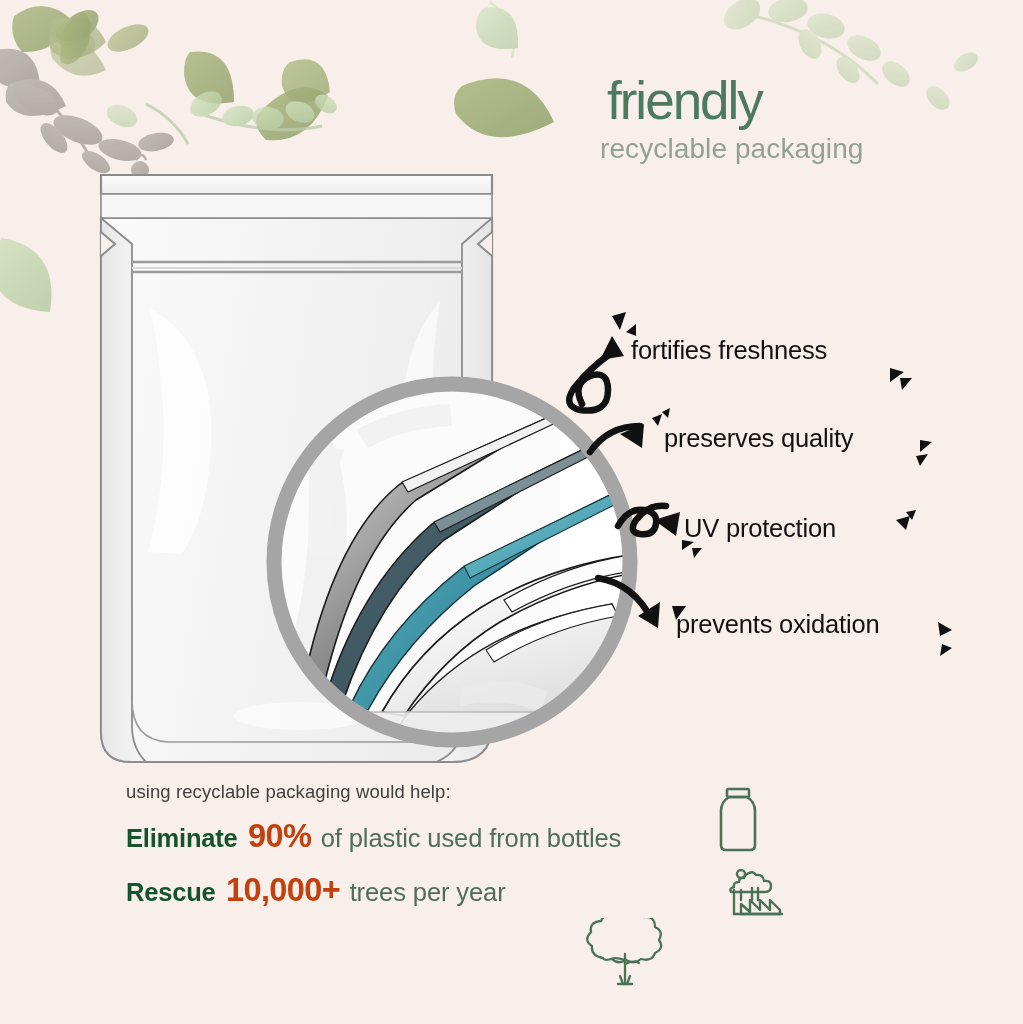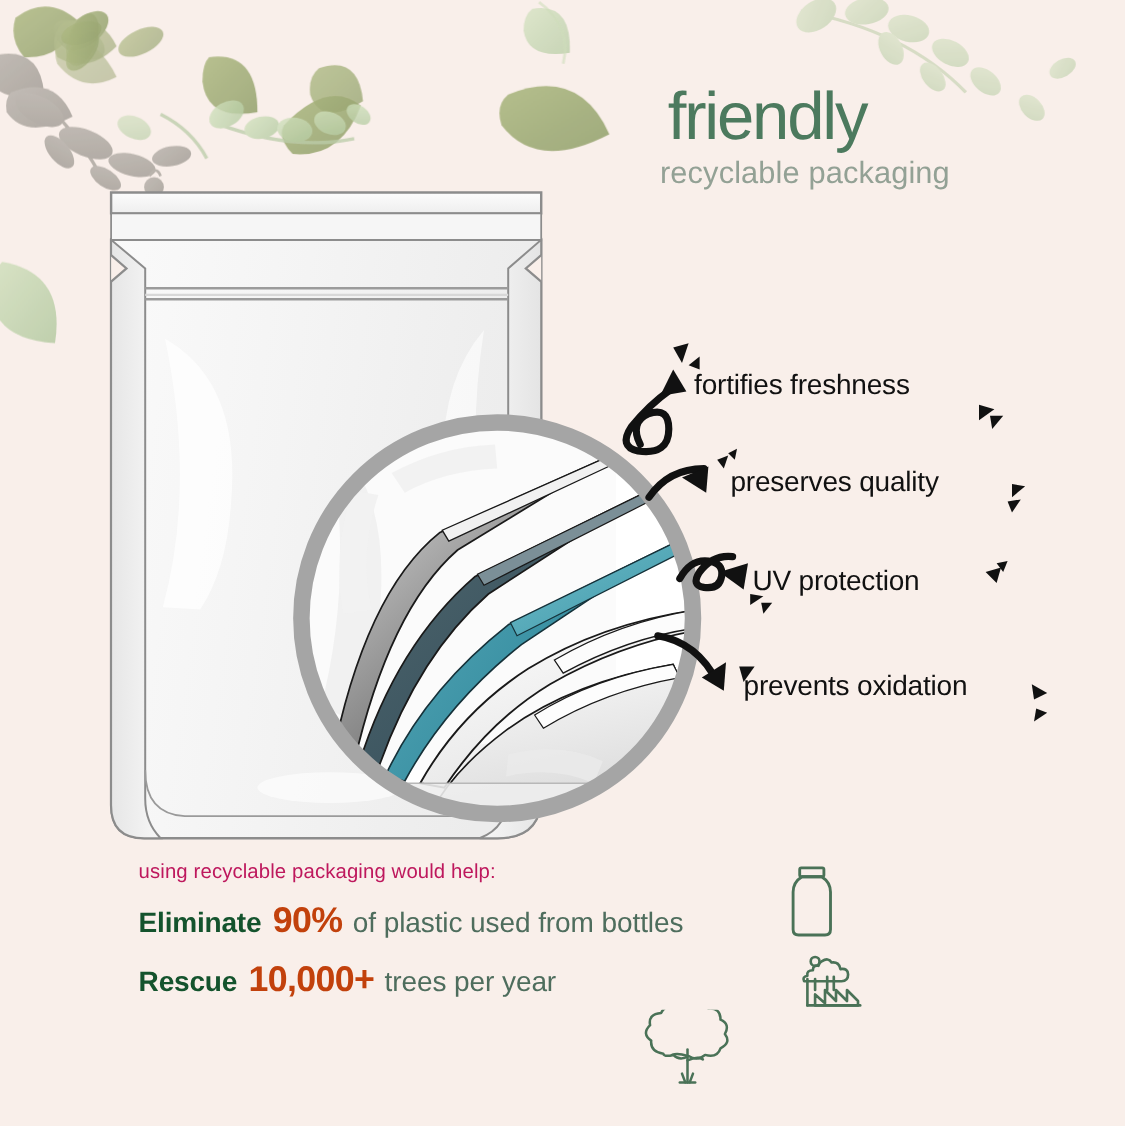--- a/index.html
+++ b/index.html
@@ -45,21 +45,21 @@
   #headline .h-earth{
     display:block;
     font-size:68px;
     font-weight:bold;
     letter-spacing:-1.2px;
     line-height:0.92;
     color:#4c7a5e;
   }
   #headline .h-friendly{
     display:block;
-    font-size:61px;
+    font-size:53px;
     font-weight:300;
     letter-spacing:-2px;
     line-height:0.96;
     margin-top:-2px;
     margin-left:10px;
     color:#4c7a5e;
   }
   #headline .h-sub{
     display:block;
     font-size:28px;
@@ -92,21 +92,21 @@
 
   
   #stats{
     position:absolute;
     left:126px; top:781px;
     width:780px;
   }
   #stats .lead{
     font-size:18.5px;
     font-weight:400;
-    color:#be185d;
+    color:#404040;
     letter-spacing:0.1px;
     display:block;
     margin-bottom:17px;
   }
   .stat-row{
     display:block;
     white-space:nowrap;
     margin-bottom:21px;
     line-height:1;
   }

